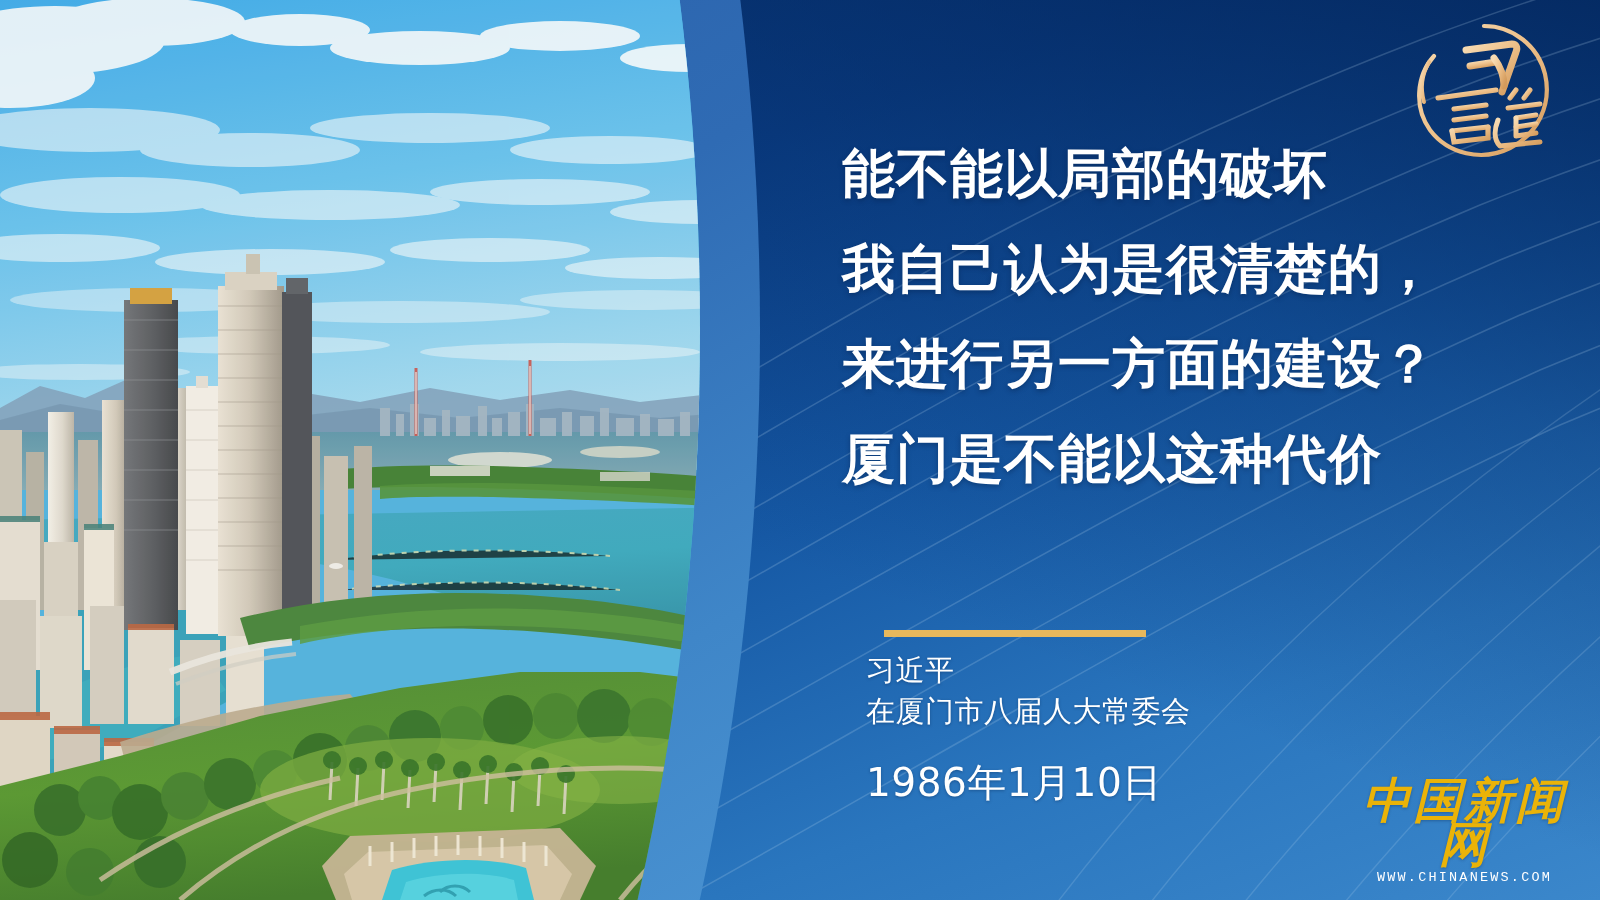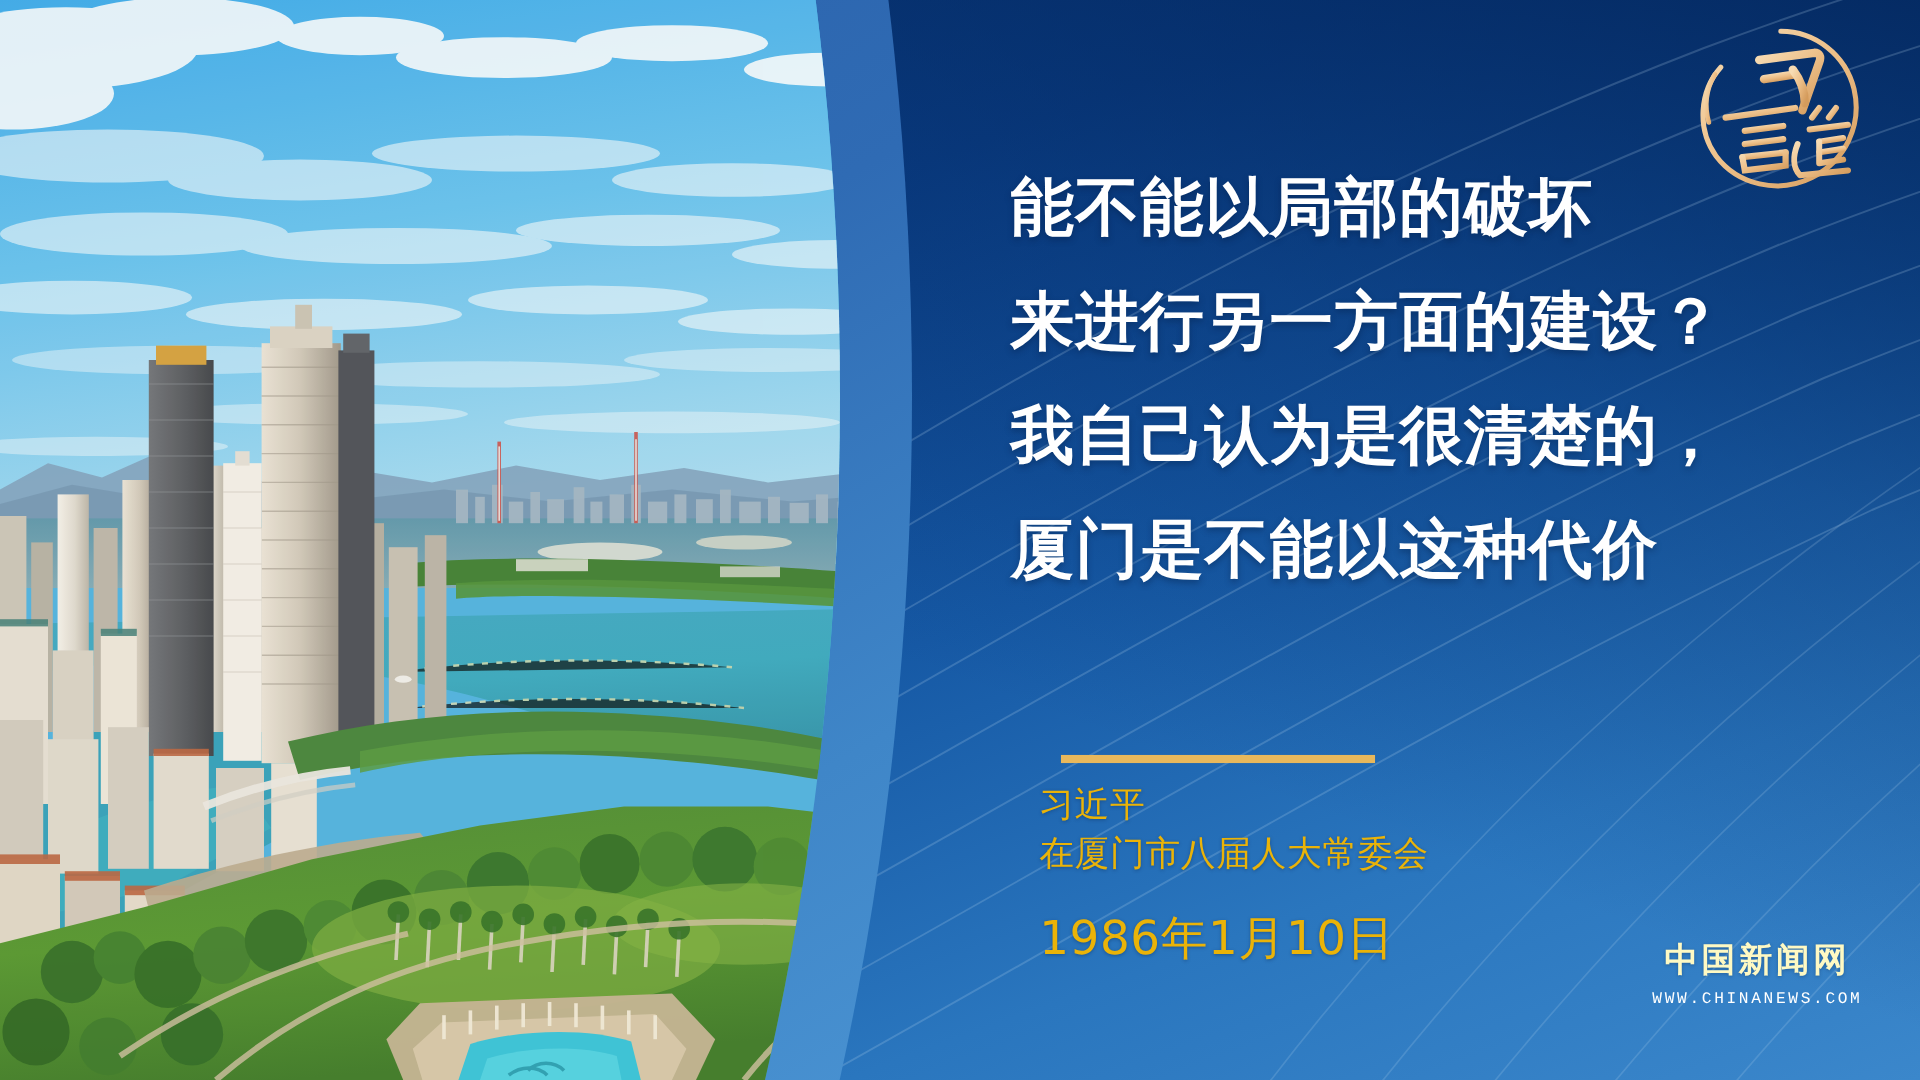--- a/index.html
+++ b/index.html
@@ -51,38 +51,39 @@
     white-space:nowrap;
     text-shadow:0 2px 5px rgba(2,26,62,.38);
   }
 
   
   .gold-rule{position:absolute;left:884px;top:623px;width:262px;height:7px;z-index:5;}
 
   
   .attrib{position:absolute;left:866px;top:650px;width:560px;z-index:5;}
   .att-line{
-    color:#eab308;
+    color:#ffffff;
     font-family:"DejaVu Sans","Liberation Sans",sans-serif;
     font-weight:400;
     font-size:29px;
     line-height:41px;
     white-space:nowrap;
     letter-spacing:.5px;
     text-shadow:0 1px 3px rgba(2,26,62,.35);
   }
   .att-date{margin-top:30px;font-size:39px;}
 
   
   .cns{position:absolute;left:1357px;top:778px;width:215px;height:72px;z-index:6;text-align:center;}
   .cns-cn{
-    color:#fef9c3;font-size:28px;font-weight:700;letter-spacing:3px;
+    color:#eab308;font-size:48px;font-weight:700;letter-spacing:3px;
     font-family:"DejaVu Sans","Liberation Sans",sans-serif;
     line-height:44px;
     text-shadow:0 1px 3px rgba(2,26,62,.3);
+    font-style:italic;
   }
   .cns-url{
     color:#ffffff;font-size:13.5px;letter-spacing:2.2px;
     font-family:Liberation Mono, monospace;
     margin-top:4px;
   }
 </style>
 </head>
 <body>
 
@@ -474,22 +475,22 @@
         <path d="M118,104 L138,101"></path>
         <path d="M118,113 L138,110"></path>
         <path d="M118,104 L118,122 L138,119"></path>
         <path d="M100,106 C96,116 96,126 102,132 L142,128"></path>
       </g>
     </svg>
   </div>
 
   <div class="quote">
     <div class="qline">能不能以局部的破坏</div>
+    <div class="qline">我自己认为是很清楚的，</div>
     <div class="qline">来进行另一方面的建设？</div>
-    <div class="qline">我自己认为是很清楚的，</div>
     <div class="qline">厦门是不能以这种代价</div>
   </div>
 
   <div class="gold-rule">
     <svg viewBox="0 0 262 7" preserveAspectRatio="none">
       <rect x="0" y="0" width="262" height="7" fill="#e8b85c"></rect>
     </svg>
   </div>
 
   <div class="attrib">

